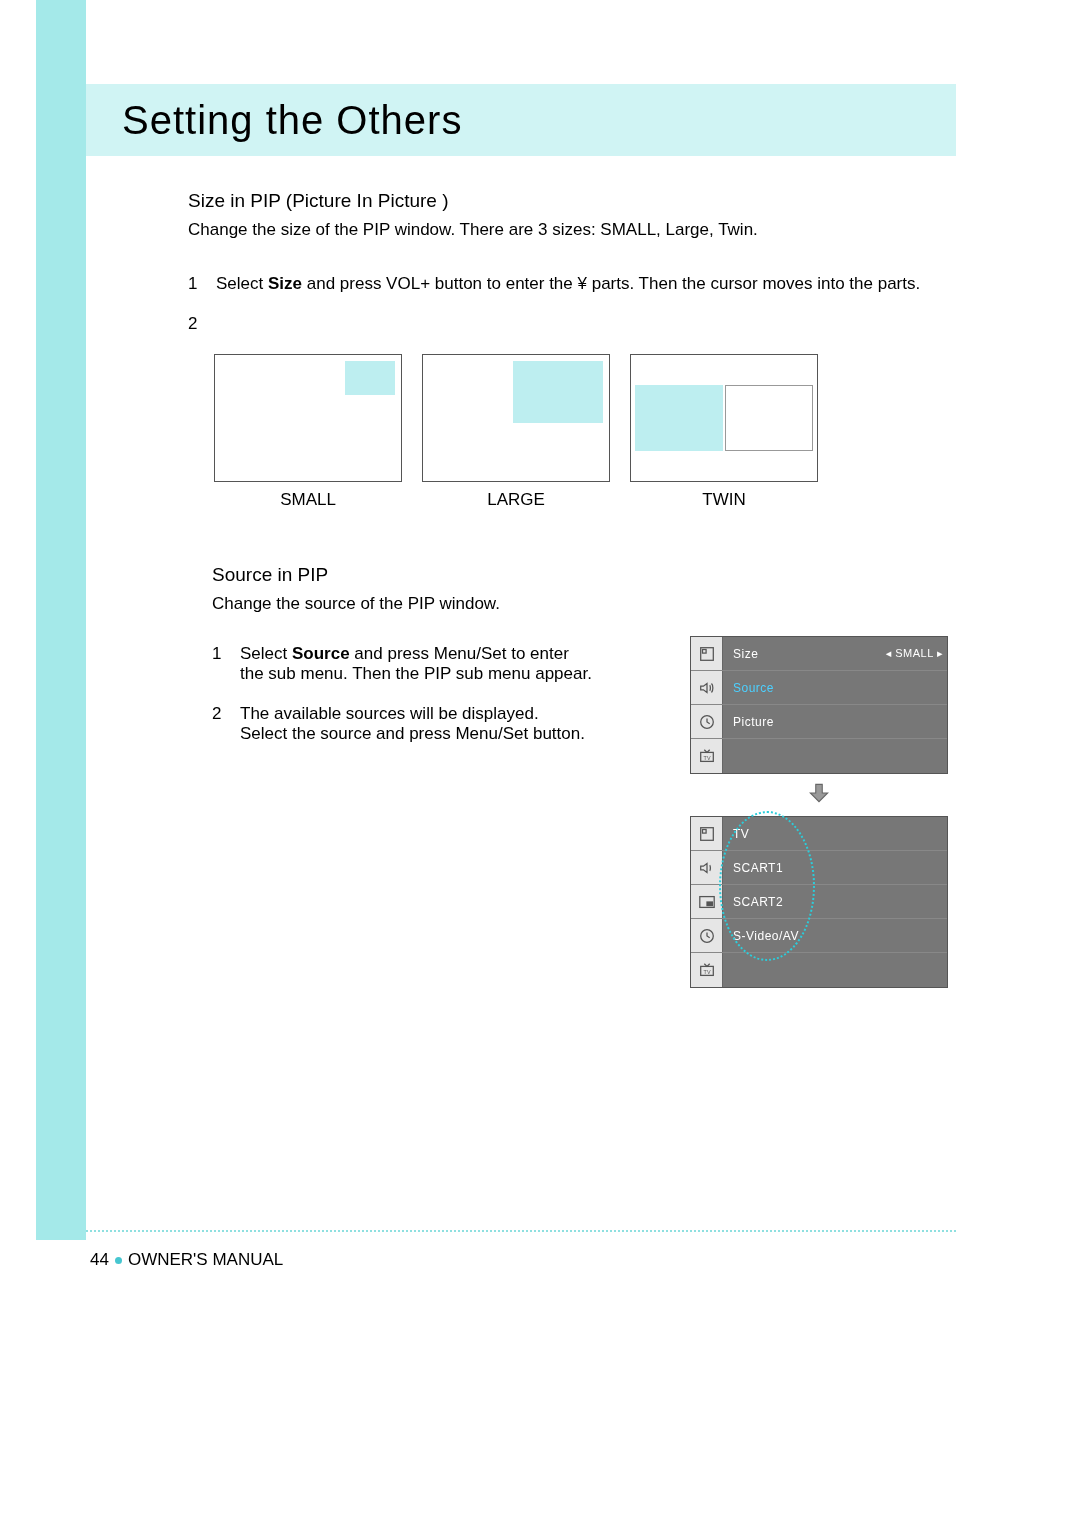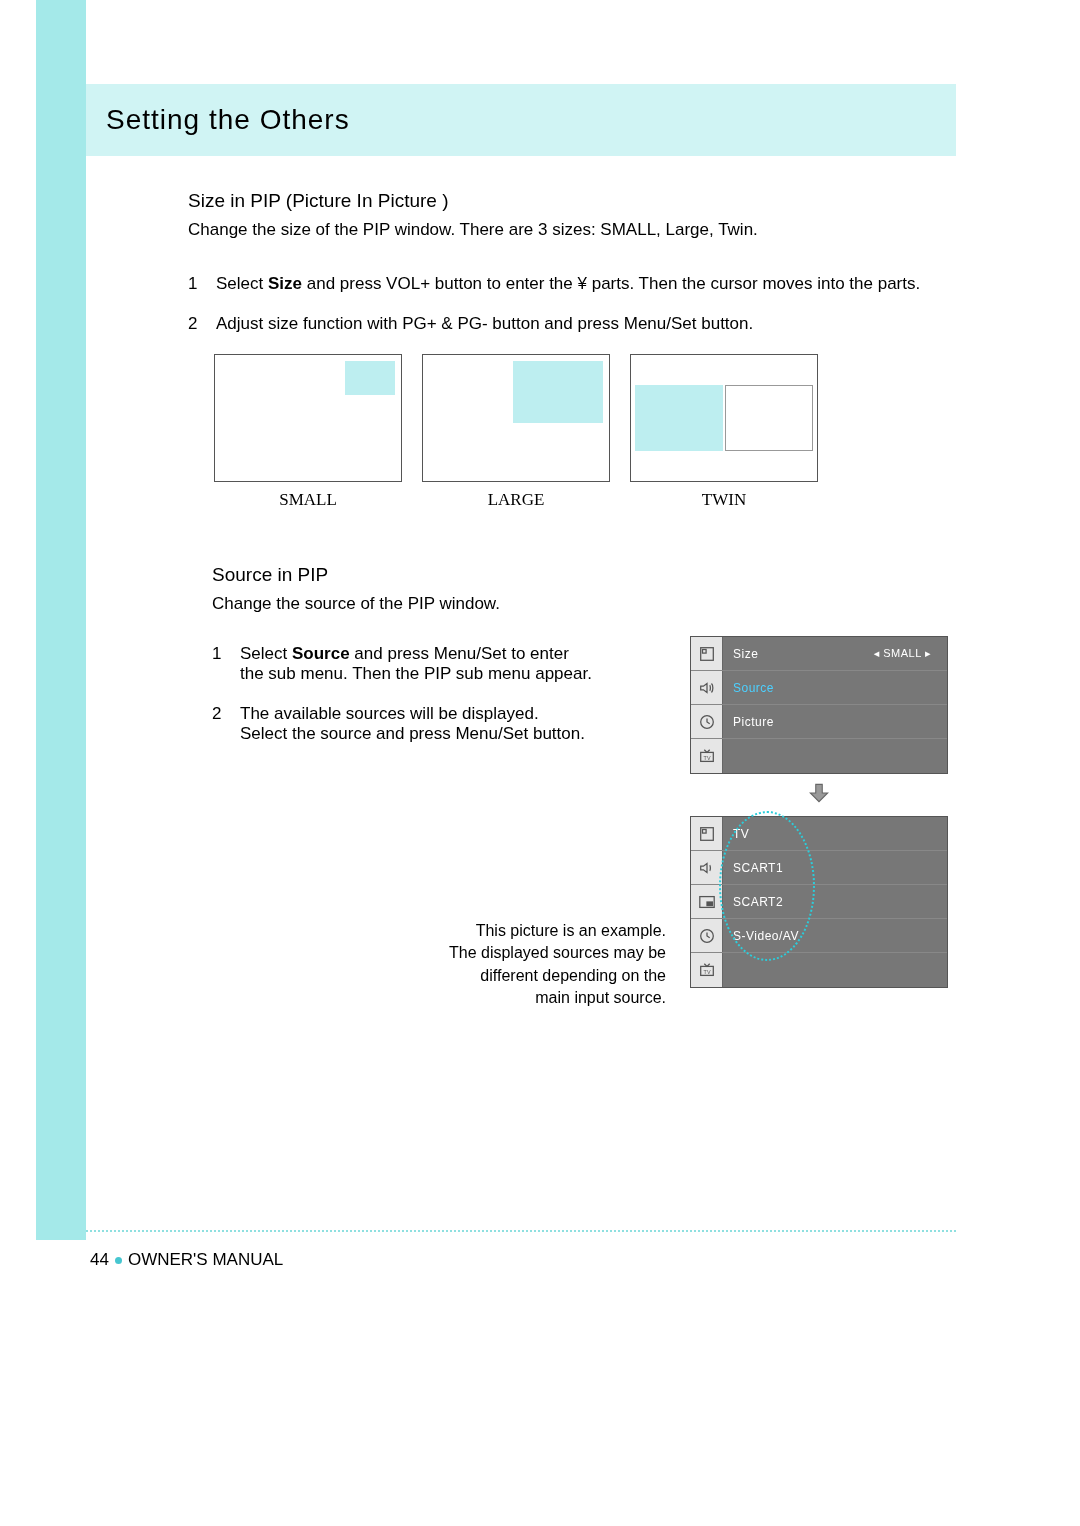--- a/index.html
+++ b/index.html
@@ -1,45 +1,45 @@
 <!DOCTYPE html>
 <html><head>
 <meta charset="utf-8">
 <style>
   * { box-sizing: border-box; margin: 0; padding: 0; }
   html, body { width: 1080px; height: 1526px; background: #fff; font-family: Arial, Helvetica, sans-serif; color: #000; }
   .page { position: relative; width: 1080px; height: 1526px; }
   .left-stripe { position: absolute; left: 36px; top: 0; width: 50px; height: 1240px; background: #a4e9e9; }
-  .title-bar { position: absolute; left: 86px; top: 84px; width: 870px; height: 72px; background: #d0f4f4; display: flex; align-items: center; padding-left: 20px; font-size: 28px; letter-spacing: 1px; font-weight: 400; }
+  .title-bar { position: absolute; left: 86px; top: 84px; width: 870px; height: 72px; background: #d0f4f4; display: flex; align-items: center; padding-left: 36px; font-size: 40px; letter-spacing: 1px; font-weight: 400; }
   .content { position: absolute; left: 188px; top: 190px; width: 760px; }
   .sect-title { font-size: 19px; margin-bottom: 8px; }
   .sect-desc { font-size: 17px; margin-bottom: 34px; }
   .step-row { display: flex; margin-bottom: 20px; font-size: 17px; }
   .step-num { width: 28px; flex: none; }
   .step-inline { display: inline; }
-  .diagrams { display: flex; gap: 20px; margin-top: 14px; margin-left: 26px; font-family: Liberation Serif, serif; }
+  .diagrams { display: flex; gap: 20px; margin-top: 14px; margin-left: 26px; }
   .dia { display: flex; flex-direction: column; align-items: center; }
   .dia-box { width: 188px; height: 128px; border: 1px solid #555; position: relative; background: #fff; }
   .dia .pip-small { position: absolute; right: 6px; top: 6px; width: 50px; height: 34px; background: #bdeef0; }
   .dia .pip-large { position: absolute; right: 6px; top: 6px; width: 90px; height: 62px; background: #bdeef0; }
   .dia .twin-left { position: absolute; left: 4px; top: 30px; width: 88px; height: 66px; background: #bdeef0; }
   .dia .twin-right { position: absolute; right: 4px; top: 30px; width: 88px; height: 66px; background: #fff; border: 1px solid #999; }
   .dia-label { margin-top: 8px; font-size: 17px; }
   .section2 { margin-top: 54px; margin-left: 24px; }
   .section2 .sect-desc { margin-bottom: 30px; }
   .two-col { display: flex; gap: 20px; }
   .col-left { width: 380px; }
   .col-right { position: absolute; right: 0; top: 446px; width: 258px; }
   .osd { width: 258px; border: 1px solid #555; background: #777; color: #fff; font-size: 12px; letter-spacing: 0.5px; }
   .osd-row { display: flex; align-items: center; height: 34px; border-bottom: 1px solid #888; }
   .osd-row:last-child { border-bottom: none; }
   .osd-iconcell { width: 32px; height: 100%; background: #e6e6e6; display: flex; align-items: center; justify-content: center; border-right: 1px solid #666; }
   .osd-iconcell svg { width: 18px; height: 18px; stroke: #555; fill: none; stroke-width: 1.4; }
   .osd-label { padding-left: 10px; flex: 1; }
-  .osd-val { padding-right: 16px; font-size: 11px; }
+  .osd-val { padding-right: 4px; font-size: 11px; }
   .osd-label.highlight { color: #4cd0ff; }
   .arrow-down { width: 258px; text-align: center; margin: 6px 0; }
   .arrow-down svg { width: 26px; height: 26px; }
   .osd2 { position: relative; }
   .dotted-circle { position: absolute; left: 28px; top: -6px; width: 96px; height: 150px; border: 2px dotted #2bcddb; border-radius: 50%; pointer-events: none; }
   .example-note { position: absolute; right: 282px; top: 730px; width: 240px; font-size: 16px; text-align: right; line-height: 1.4; }
   .footer-dots { position: absolute; left: 86px; top: 1230px; width: 870px; border-top: 2px dotted #8fe0e0; }
   .footer { position: absolute; left: 90px; top: 1250px; font-size: 17px; display: flex; align-items: center; gap: 6px; }
   .footer .dot { width: 7px; height: 7px; border-radius: 50%; background: #46c6d0; display: inline-block; }
 </style>
@@ -58,21 +58,20 @@
     <div class="sect-desc">Change the size of the PIP window. There are 3 sizes: SMALL, Large, Twin.</div>
 
     <div class="step-row">
       <div class="step-num">1</div>
       <div>
         <span class="step-inline">Select </span><b><span class="step-inline">Size</span></b><span class="step-inline"> and press VOL+ button to enter the  ¥      parts. Then the cursor moves into the parts.</span>
       </div>
     </div>
     <div class="step-row">
       <div class="step-num">2</div>
-      <div>Adjust size function with PG+ &amp; PG- button and press Menu/Set button.</div>
     </div>
 
     <div class="diagrams">
       <div class="dia">
         <div class="dia-box">
             <div class="pip-small"></div>
           </div>
         <div class="dia-label">SMALL</div>
       </div>
       <div class="dia">
@@ -204,24 +203,20 @@
                 <rect x="3" y="6" width="14" height="10"></rect>
                 <path d="M7 3l3 3 3-3"></path>
                 <text x="6" y="14" font-size="6" fill="#555" stroke="none">TV</text>
               </svg>
             </div>
           <div class="osd-label"></div>
         </div>
       </div>
     </div>
 
-    <div class="example-note" style="white-space:pre-line;">This picture is an example.
-The displayed sources may be
-different depending on the
-main input source.</div>
 
   </div>
 
   <div class="footer-dots"></div>
   <div class="footer">
     <span>44</span>
     <span class="dot"></span>
     <span>OWNER'S MANUAL</span>
   </div>
 </div>

